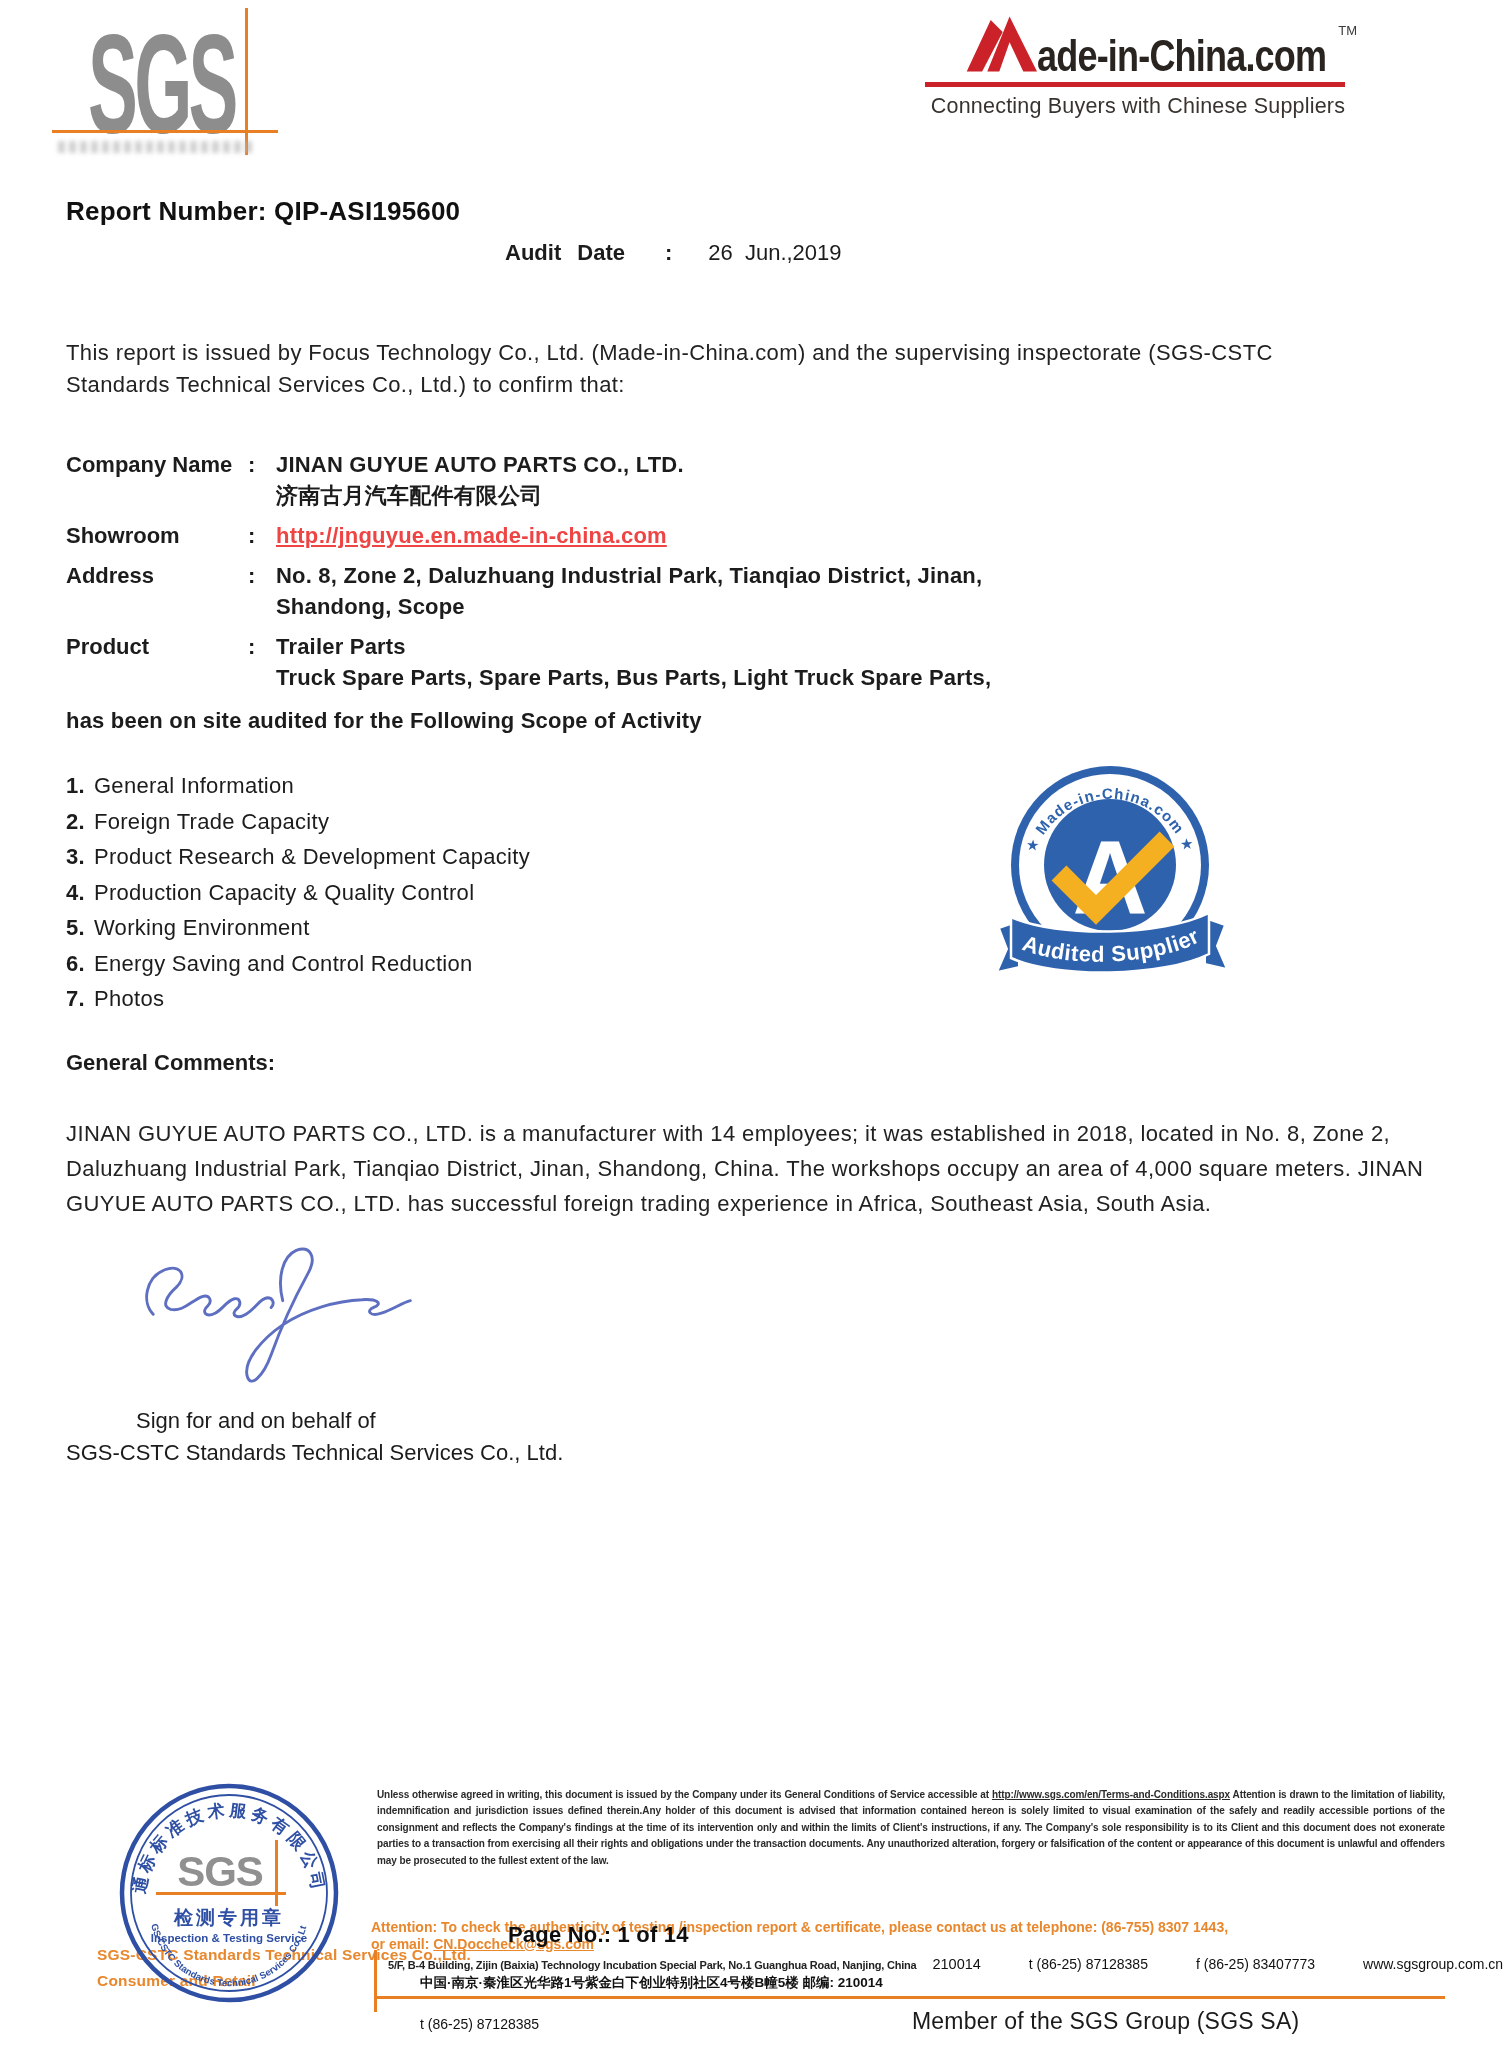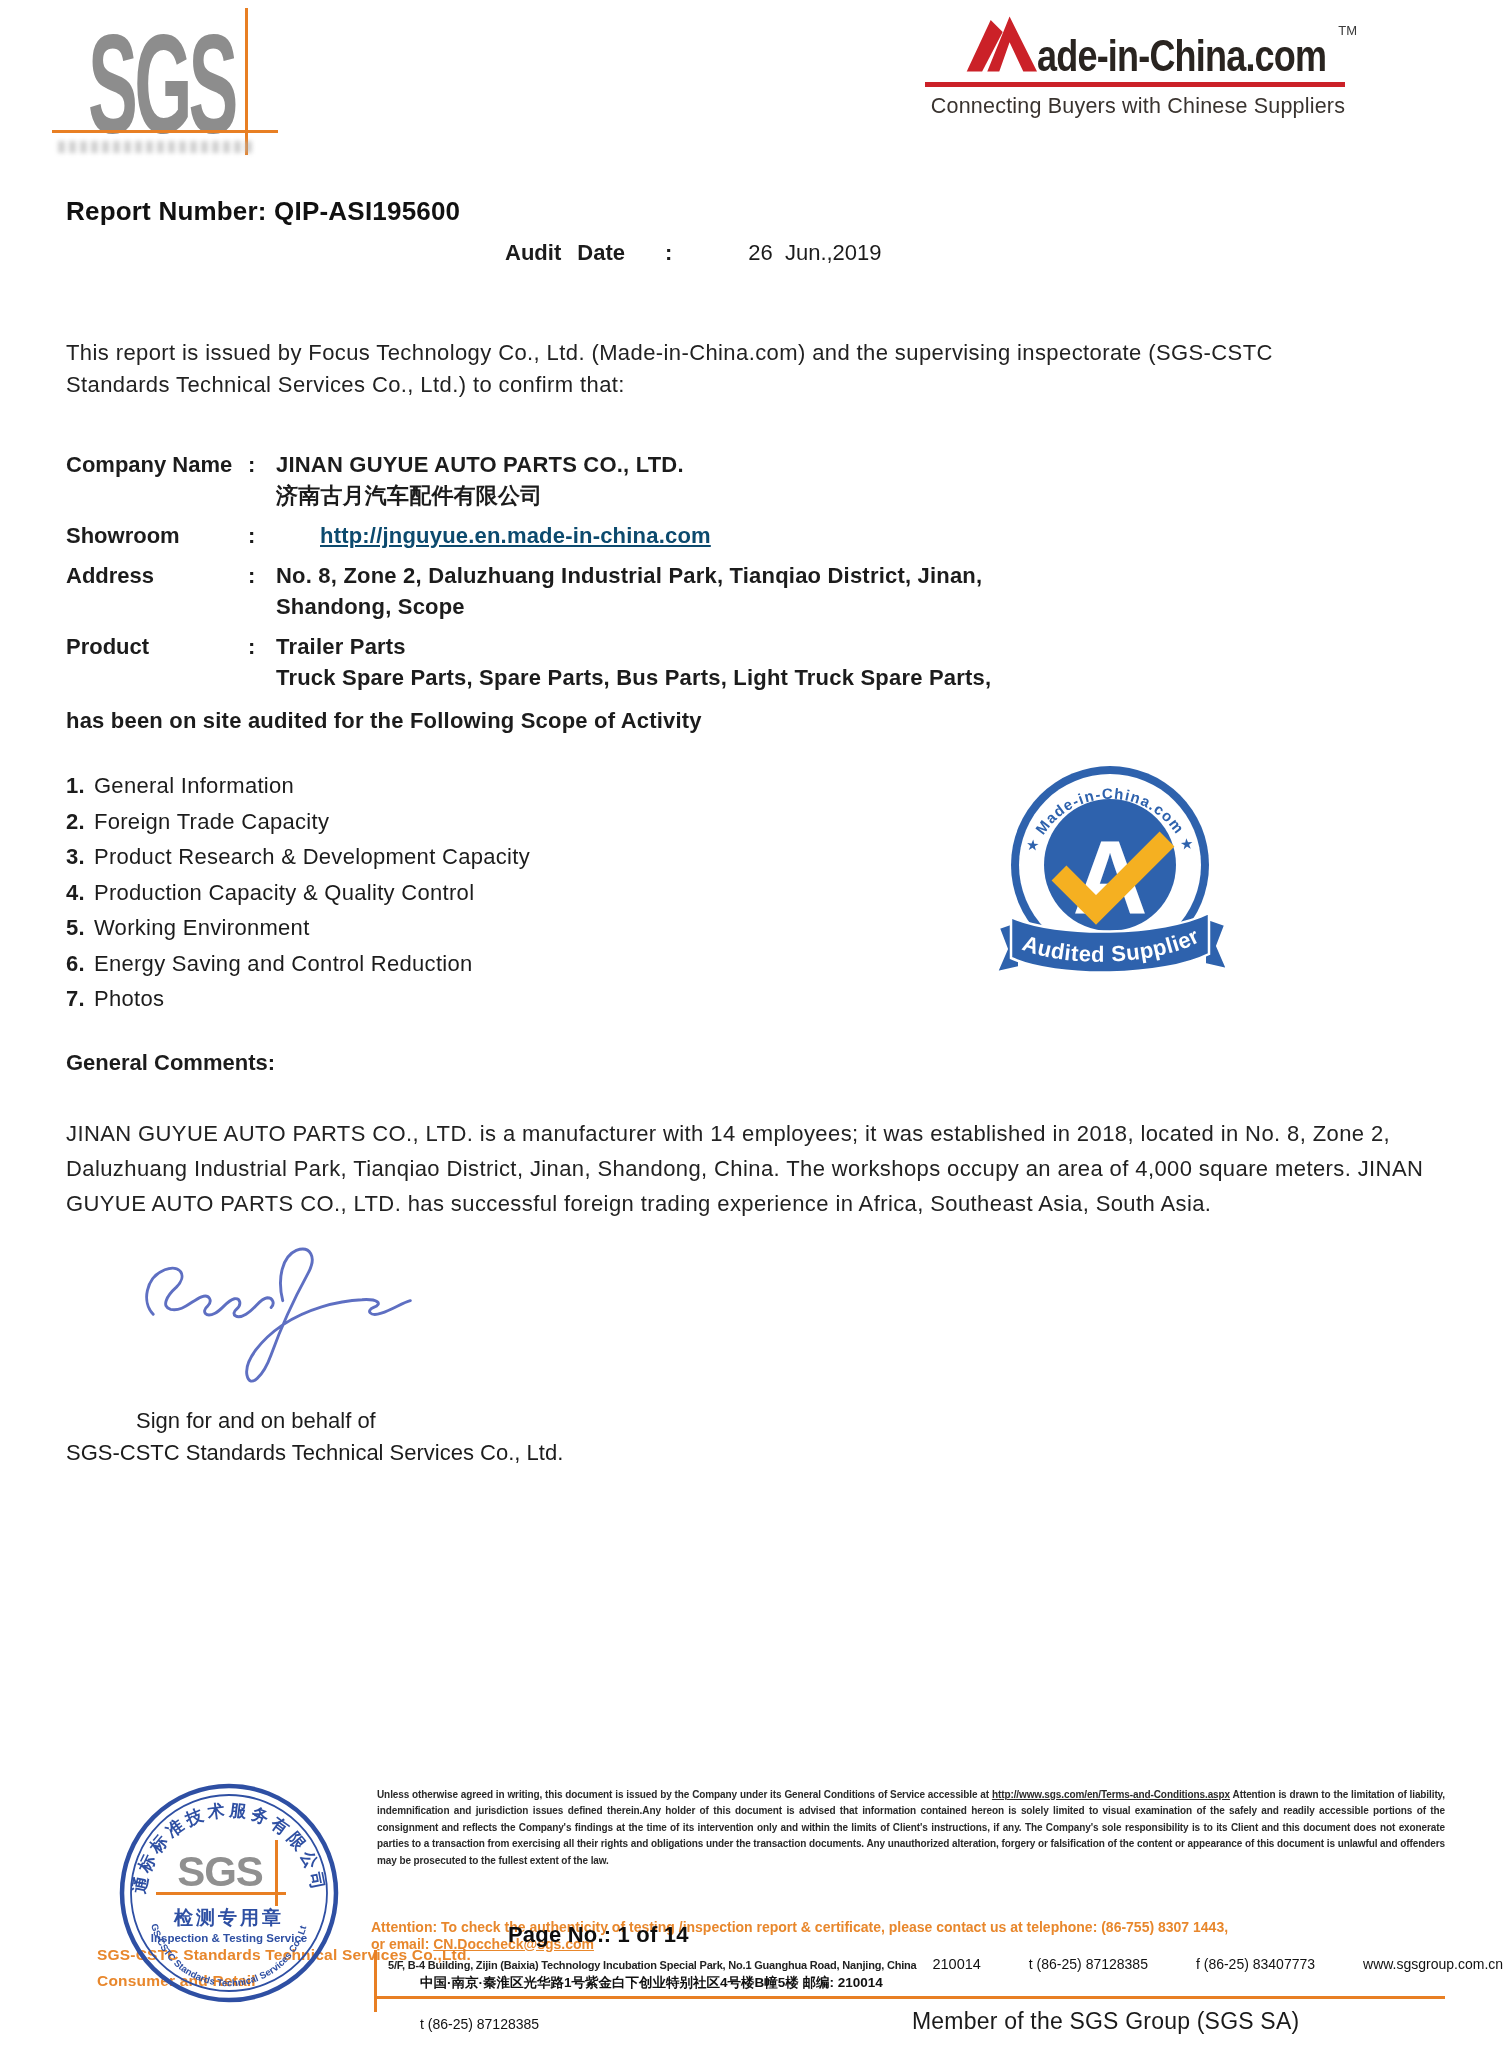--- a/index.html
+++ b/index.html
@@ -25,32 +25,32 @@
                transform:scaleX(.8); transform-origin:left bottom; white-space:nowrap; }
   .mic-tm { font-size:13px; color:#3a3a3a; margin-left:-60px; margin-bottom:40px; }
   .mic-rule { height:5px; background:#cb2128; margin-top:4px; width:420px; }
   .mic-tag { margin-top:7px; font-size:21.5px; color:#39332f; text-align:center; width:426px; letter-spacing:.2px; }
 
   
   .report-number { left:66px; top:196px; font-size:26px; font-weight:bold; color:#111; letter-spacing:.2px; }
   .audit-row { left:505px; top:240px; display:flex; align-items:baseline; font-size:22px; }
   .audit-label { font-weight:bold; word-spacing:10px; }
   .audit-colon { font-weight:bold; margin-left:40px; }
-  .audit-value { margin-left:76px; word-spacing:6px; }
+  .audit-value { margin-left:36px; word-spacing:6px; }
 
   .intro { left:66px; top:337px; width:1305px; font-size:22px; line-height:32px; letter-spacing:.4px; color:#222; }
 
   
   .company { left:66px; top:440px; display:grid; grid-template-columns:182px 28px 1fr; row-gap:0; width:1300px; }
   .company .row { display:contents; }
   .c-label { font-weight:bold; font-size:22px; line-height:31px; padding-top:9px; }
   .c-colon { font-weight:bold; font-size:22px; line-height:31px; padding-top:9px; }
   .c-val   { font-weight:bold; font-size:22px; line-height:31px; letter-spacing:.2px; padding-top:9px; }
   .c-val .vline { min-height:31px; }
-  .link { color:#0c4a6e; text-decoration:underline; cursor:pointer;margin-left:44px; }
+  .link { color:#ef4444; text-decoration:underline; cursor:pointer; }
 
   .scope-head { left:66px; top:708px; font-size:22px; font-weight:bold; letter-spacing:.2px; }
   .scope-list { left:66px; top:768px; }
   .scope-item { display:flex; font-size:22px; line-height:35.5px; letter-spacing:.3px; }
   .scope-num { font-weight:bold; margin-right:9px; }
 
   
   .comments-head { left:66px; top:1050px; font-size:22px; font-weight:bold; }
   .comments-body { left:66px; top:1116px; width:1392px; font-size:22px; line-height:35px; letter-spacing:.4px; color:#222; }
 

